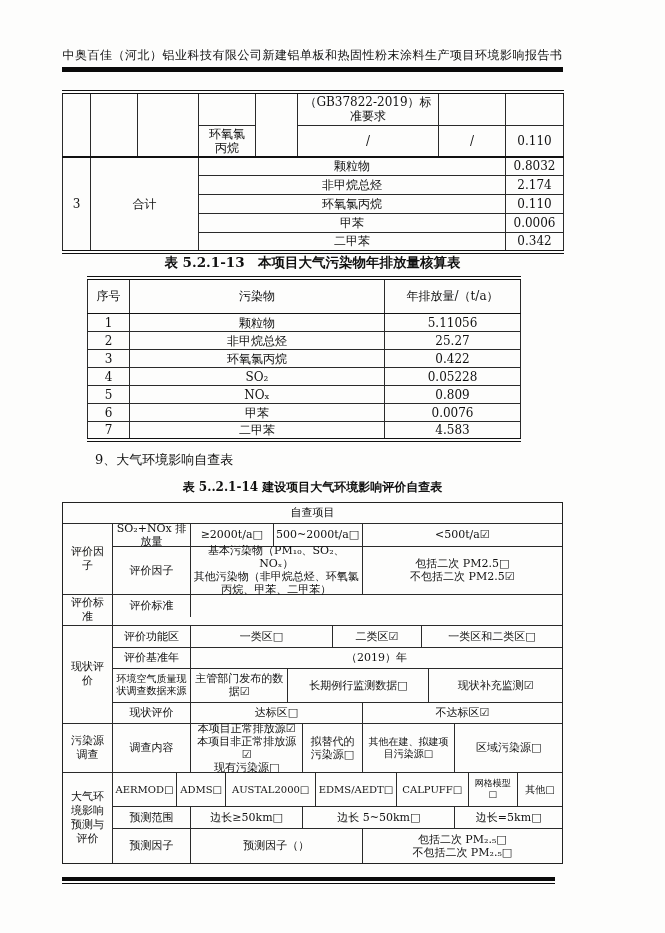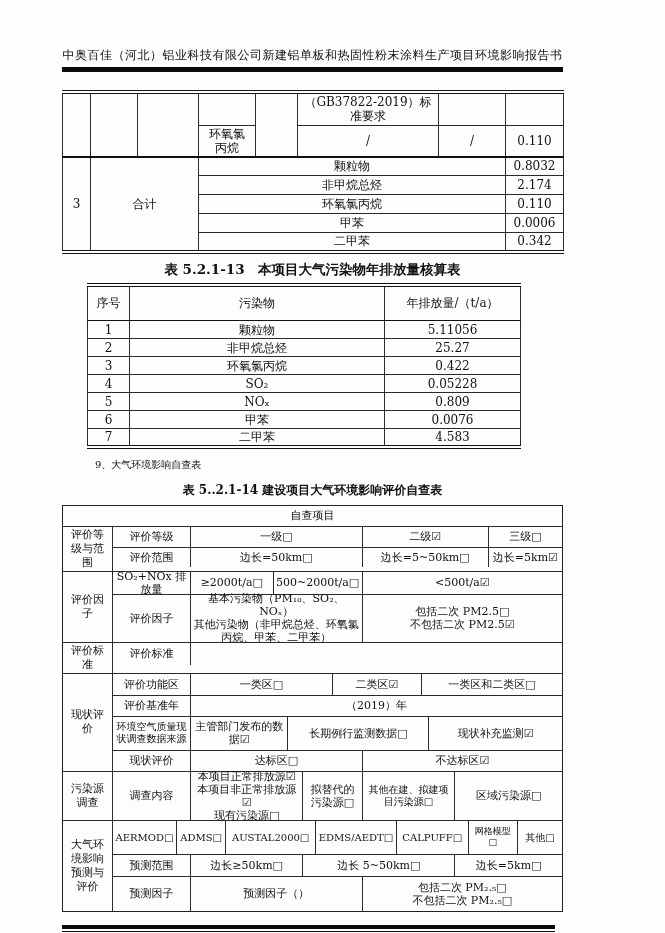--- a/index.html
+++ b/index.html
@@ -21,27 +21,27 @@
   
   .frag { width:501px; margin-top:18px;
           border-top:4px double #111; border-bottom:4px double #111; }
   .frag td { padding:1px 2px; }
   .frag tr.ra td { height:33px; }
   .frag tr.rb td { height:28px; }
   .frag tr.tot td { height:19px; font-size:12px; }
   .frag td.wrapcell { padding:1px 8px; }
   .frag tr.tot.first td { border-top:2px solid #111; }
   
-  .t13-title { width:501px; text-align:center; font-weight:bold; font-size:13.5px; margin-top:7px; }
+  .t13-title { width:501px; text-align:center; font-weight:bold; font-size:13.5px; }
   .t13 { width:433px; margin-left:25px; margin-top:4px;
          border-top:4px double #111; border-bottom:4px double #111; }
   .t13 td { height:18px; }
   .t13 tr.hd td { height:36px; border-bottom:1.5px solid #111; }
   
-  .sec9 { margin-left:33px; margin-top:9px; font-size:10px; }
+  .sec9 { margin-left:33px; margin-top:9px; font-size:13px; }
   .t14-title { width:501px; text-align:center; font-weight:bold; font-size:12px; margin-top:10px; }
   
   .t14 { width:501px; margin-top:6px; border:1.5px solid #222; font-size:11px; }
   .sect { display:flex; align-items:stretch; }
   .sect + .sect { border-top:1px solid #2a2a2a; }
   .cat { flex:0 0 50px; display:flex; align-items:center; justify-content:center;
          text-align:center; border-right:1px solid #2a2a2a; padding:1px 3px; line-height:14px; }
   .rows { flex:1 1 auto; display:flex; flex-direction:column; }
   .row { display:flex; align-items:stretch; }
   .row + .row { border-top:1px solid #2a2a2a; }
@@ -178,41 +178,20 @@
     <div class="t14-title">表 5..2.1-14 建设项目大气环境影响评价自查表</div>
 
     <div class="t14">
 
       <div class="sect">
         <div class="fr h20">
           <div class="fc" style="flex:0 0 100%">自查项目</div>
         </div>
       </div>
 
-      <div class="sect">
-        <div class="cat">评价等级与范围</div>
-        <div class="rows">
-          <div class="row h20">
-            <div class="lbl">评价等级</div>
-            <div class="fr">
-              <div class="fc" style="flex:0 0 46%">一级□</div>
-              <div class="fc" style="flex:0 0 34%">二级☑</div>
-              <div class="fc" style="flex:0 0 20%">三级□</div>
-            </div>
-          </div>
-          <div class="row h20">
-            <div class="lbl">评价范围</div>
-            <div class="fr">
-              <div class="fc" style="flex:0 0 46%">边长=50km□</div>
-              <div class="fc" style="flex:0 0 34%">边长=5~50km□</div>
-              <div class="fc" style="flex:0 0 20%">边长=5km☑</div>
-            </div>
-          </div>
-        </div>
-      </div>
 
       <div class="sect">
         <div class="cat">评价因子</div>
         <div class="rows">
           <div class="row h22">
             <div class="lbl">SO₂+NOx 排放量</div>
             <div class="fr">
               <div class="fc" style="flex:0 0 22%">≥2000t/a□</div>
               <div class="fc" style="flex:0 0 24%">500~2000t/a□</div>
               <div class="fc" style="flex:0 0 54%">&lt;500t/a☑</div>

